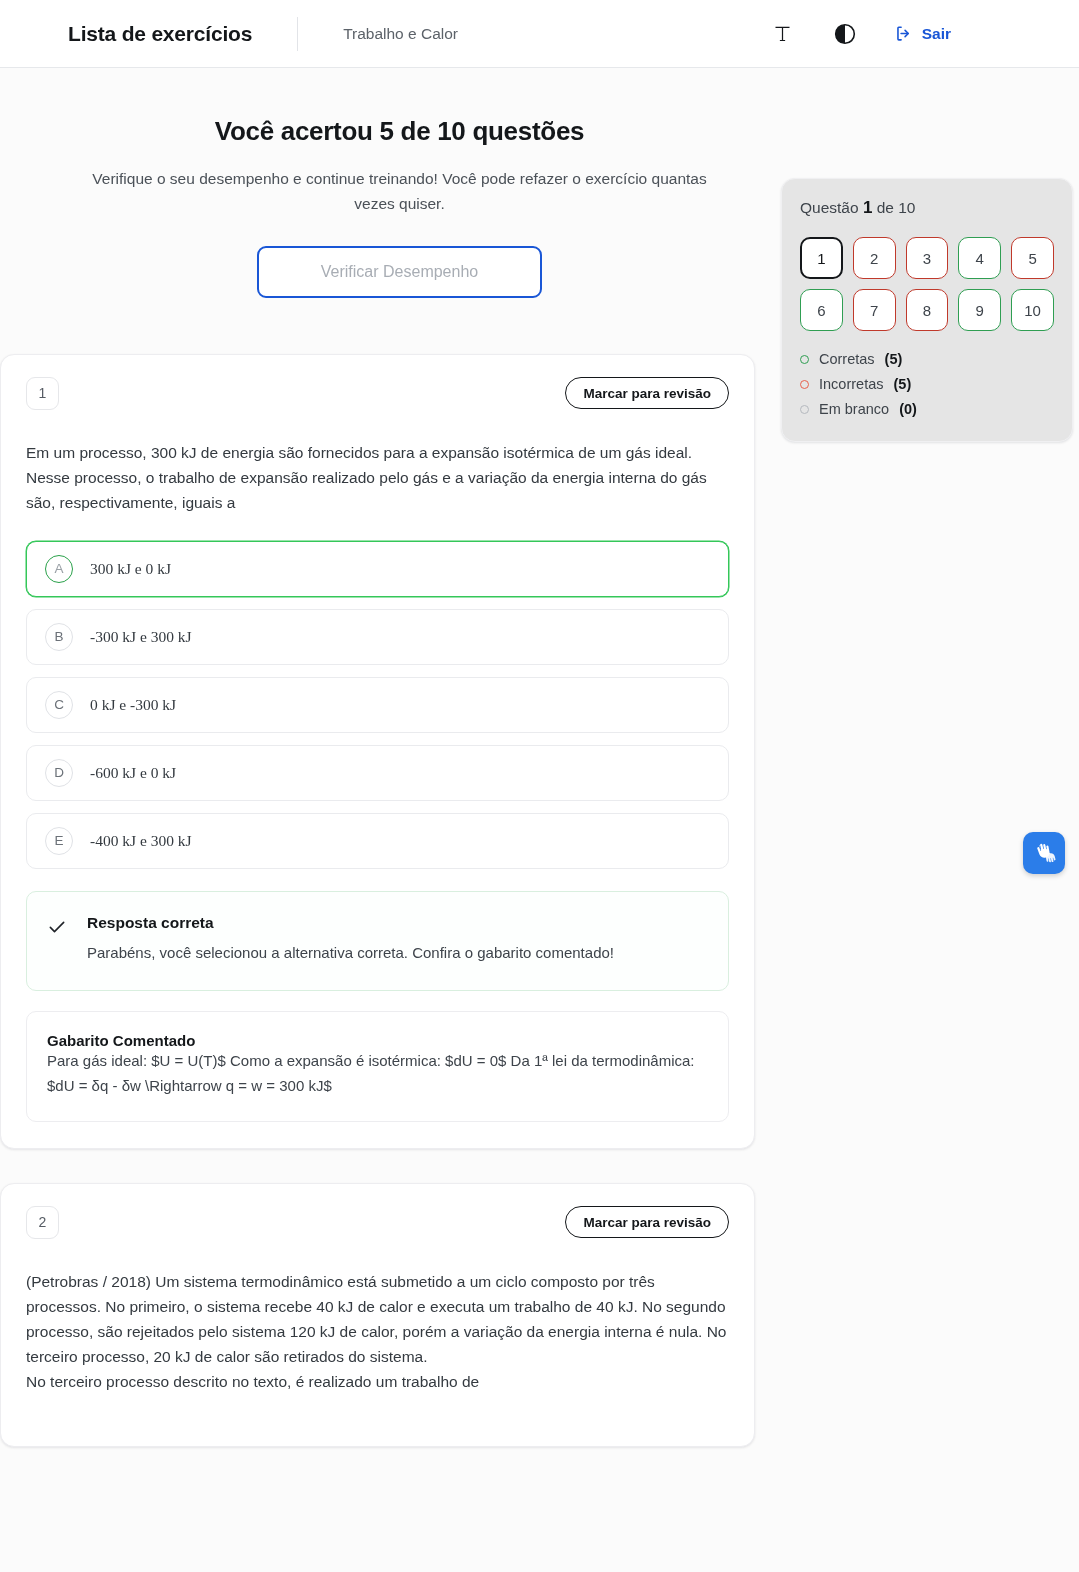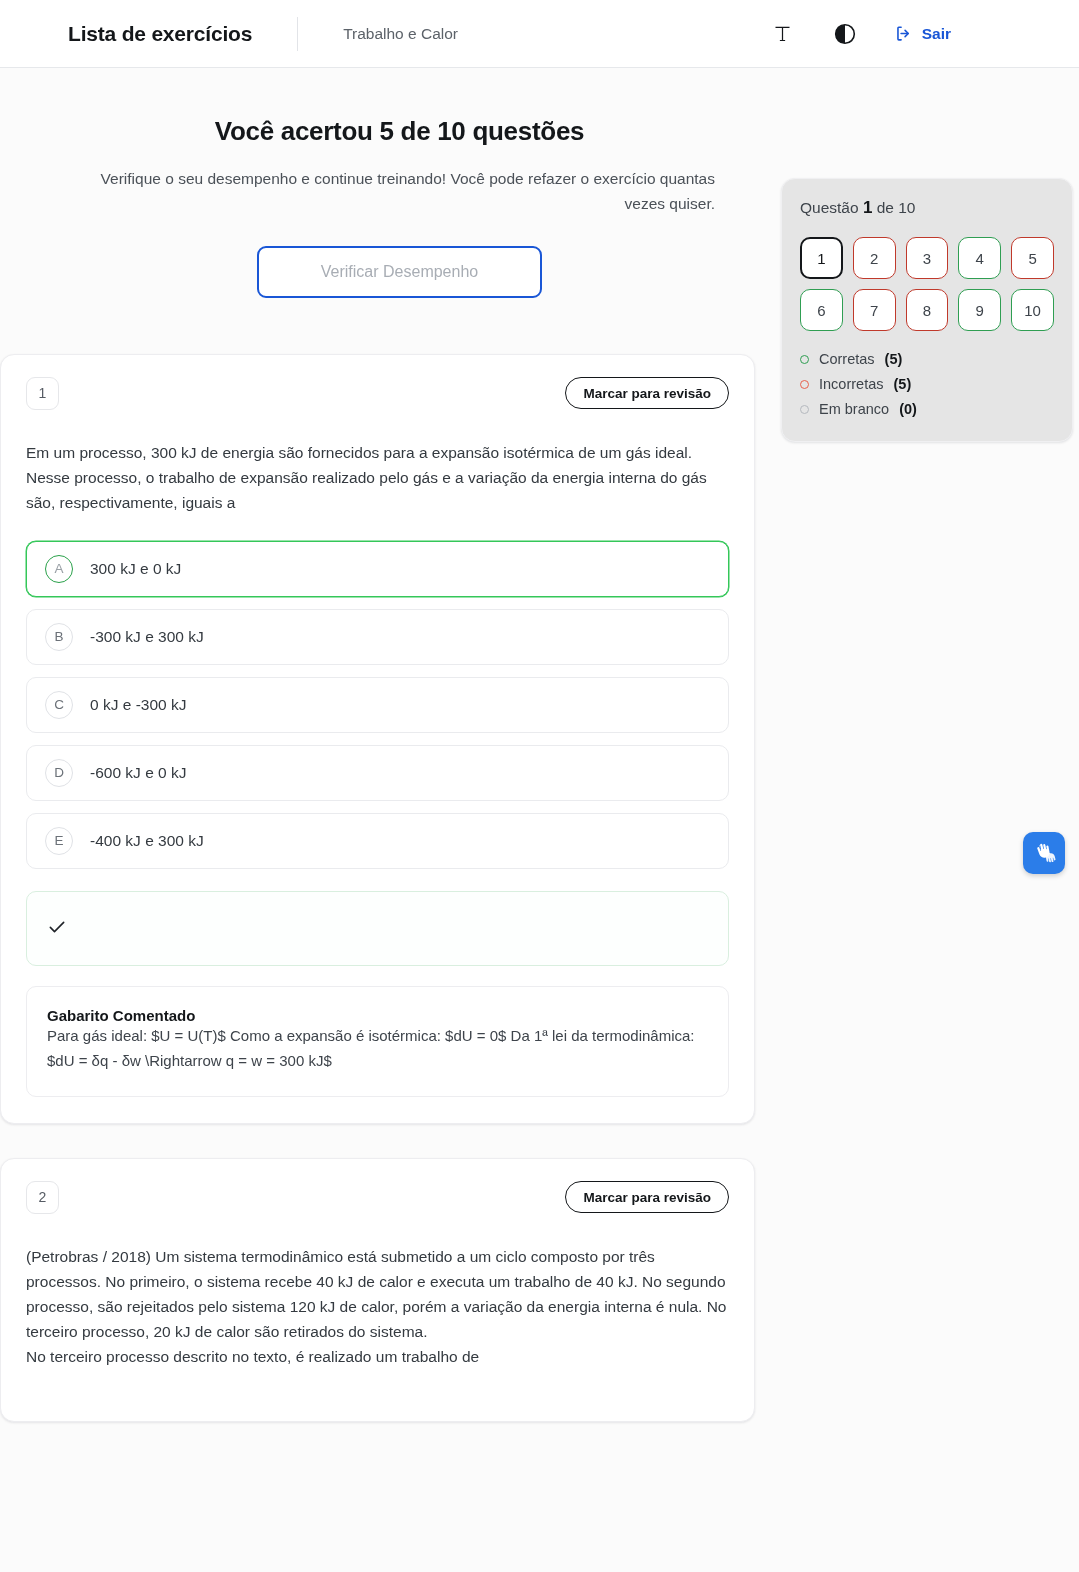--- a/index.html
+++ b/index.html
@@ -99,21 +99,20 @@
     font-weight: 700;
     letter-spacing: -0.3px;
     color: #14171a;
   }
   .summary-sub {
     margin: 20px auto 0 auto;
     max-width: 650px;
     font-size: 15.5px;
     line-height: 1.6;
     color: #4b5158;
-    text-align: right;
   }
   .check-btn {
     margin: 29px auto 0 auto;
     display: block;
     width: 285px;
     height: 52px;
     background: #ffffff;
     border: 2px solid #1956d6;
     border-radius: 9px;
     color: #a8adb4;
@@ -200,21 +199,21 @@
     align-items: center;
     justify-content: center;
     font-size: 13.5px;
     color: #6b7178;
     background: #fff;
   }
   .option.is-correct .opt-letter {
     border-color: #2aa14a;
     color: #9aa0a6;
   }
-  .opt-text { font-size: 15.5px; color: #343a40; }
+  .opt-text { font-size: 15.5px; color: #343a40; font-family: Liberation Serif, serif; }
 
   
   .feedback {
     margin-top: 22px;
     display: flex;
     gap: 20px;
     padding: 22px 22px 24px 20px;
     border: 1px solid #d9efdf;
     border-radius: 10px;
     background: #fdfffe;
@@ -396,20 +395,24 @@
             </div>
             <div class="option">
               <span class="opt-letter">E</span>
               <span class="opt-text">-400 kJ e 300 kJ</span>
             </div>
           </div>
           <div class="feedback">
             <span class="feedback-check"><svg width="20" height="20" viewBox="0 0 24 24" fill="none" stroke="currentColor" stroke-width="1.9" stroke-linecap="round" stroke-linejoin="round">
                 <path d="M4 12.5l5 5L20 6.5"></path>
               </svg></span>
+            <div>
+              <div class="feedback-title">Resposta correta</div>
+              <div class="feedback-text">Parabéns, você selecionou a alternativa correta. Confira o gabarito comentado!</div>
+            </div>
           </div>
           <div class="explanation">
             <div class="explanation-title">Gabarito Comentado</div>
             <div class="explanation-body">Para gás ideal: $U = U(T)$ Como a expansão é isotérmica: $dU = 0$ Da 1ª lei da termodinâmica: $dU = δq - δw \Rightarrow q = w = 300 kJ$</div>
           </div>
         </article>
         <article class="q-card">
           <div class="q-head">
             <div class="q-index">2</div>
             <button class="review-btn">Marcar para revisão</button>

